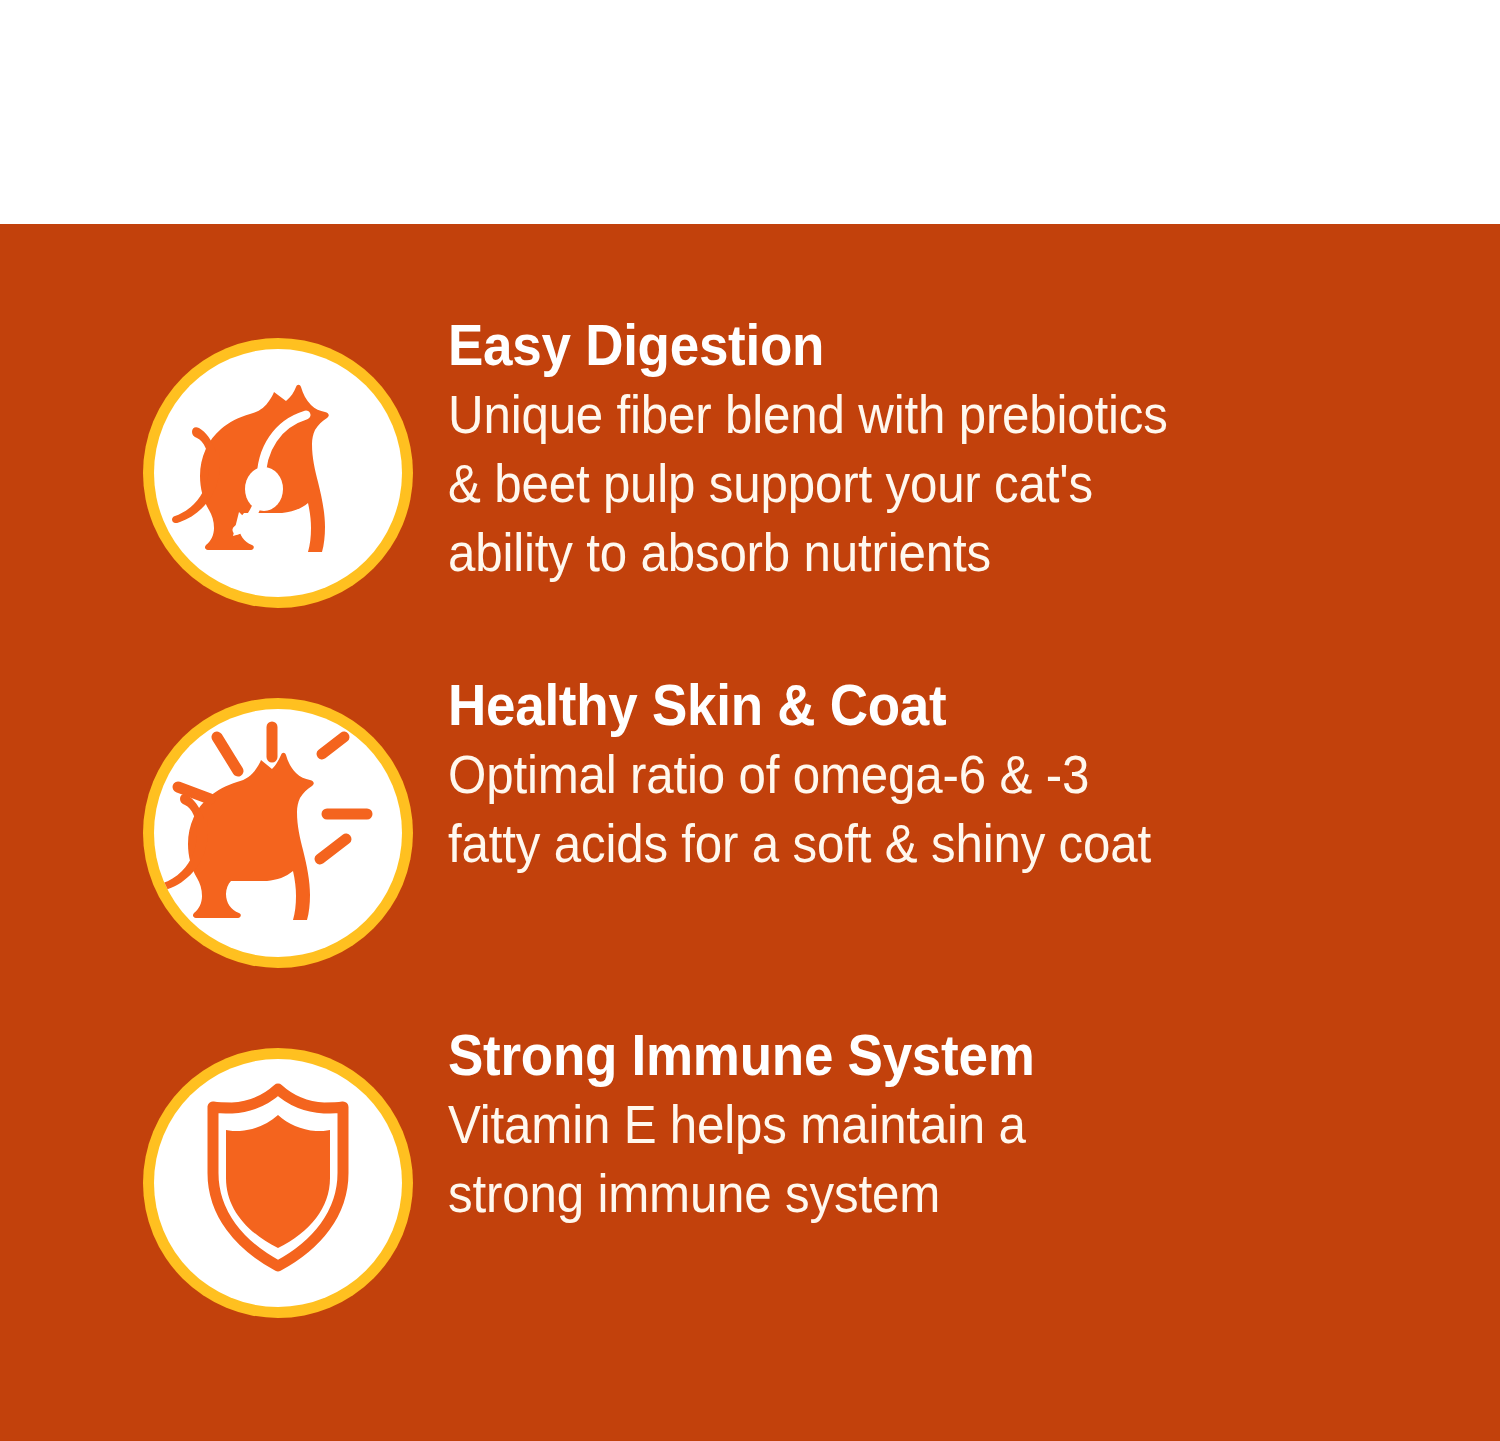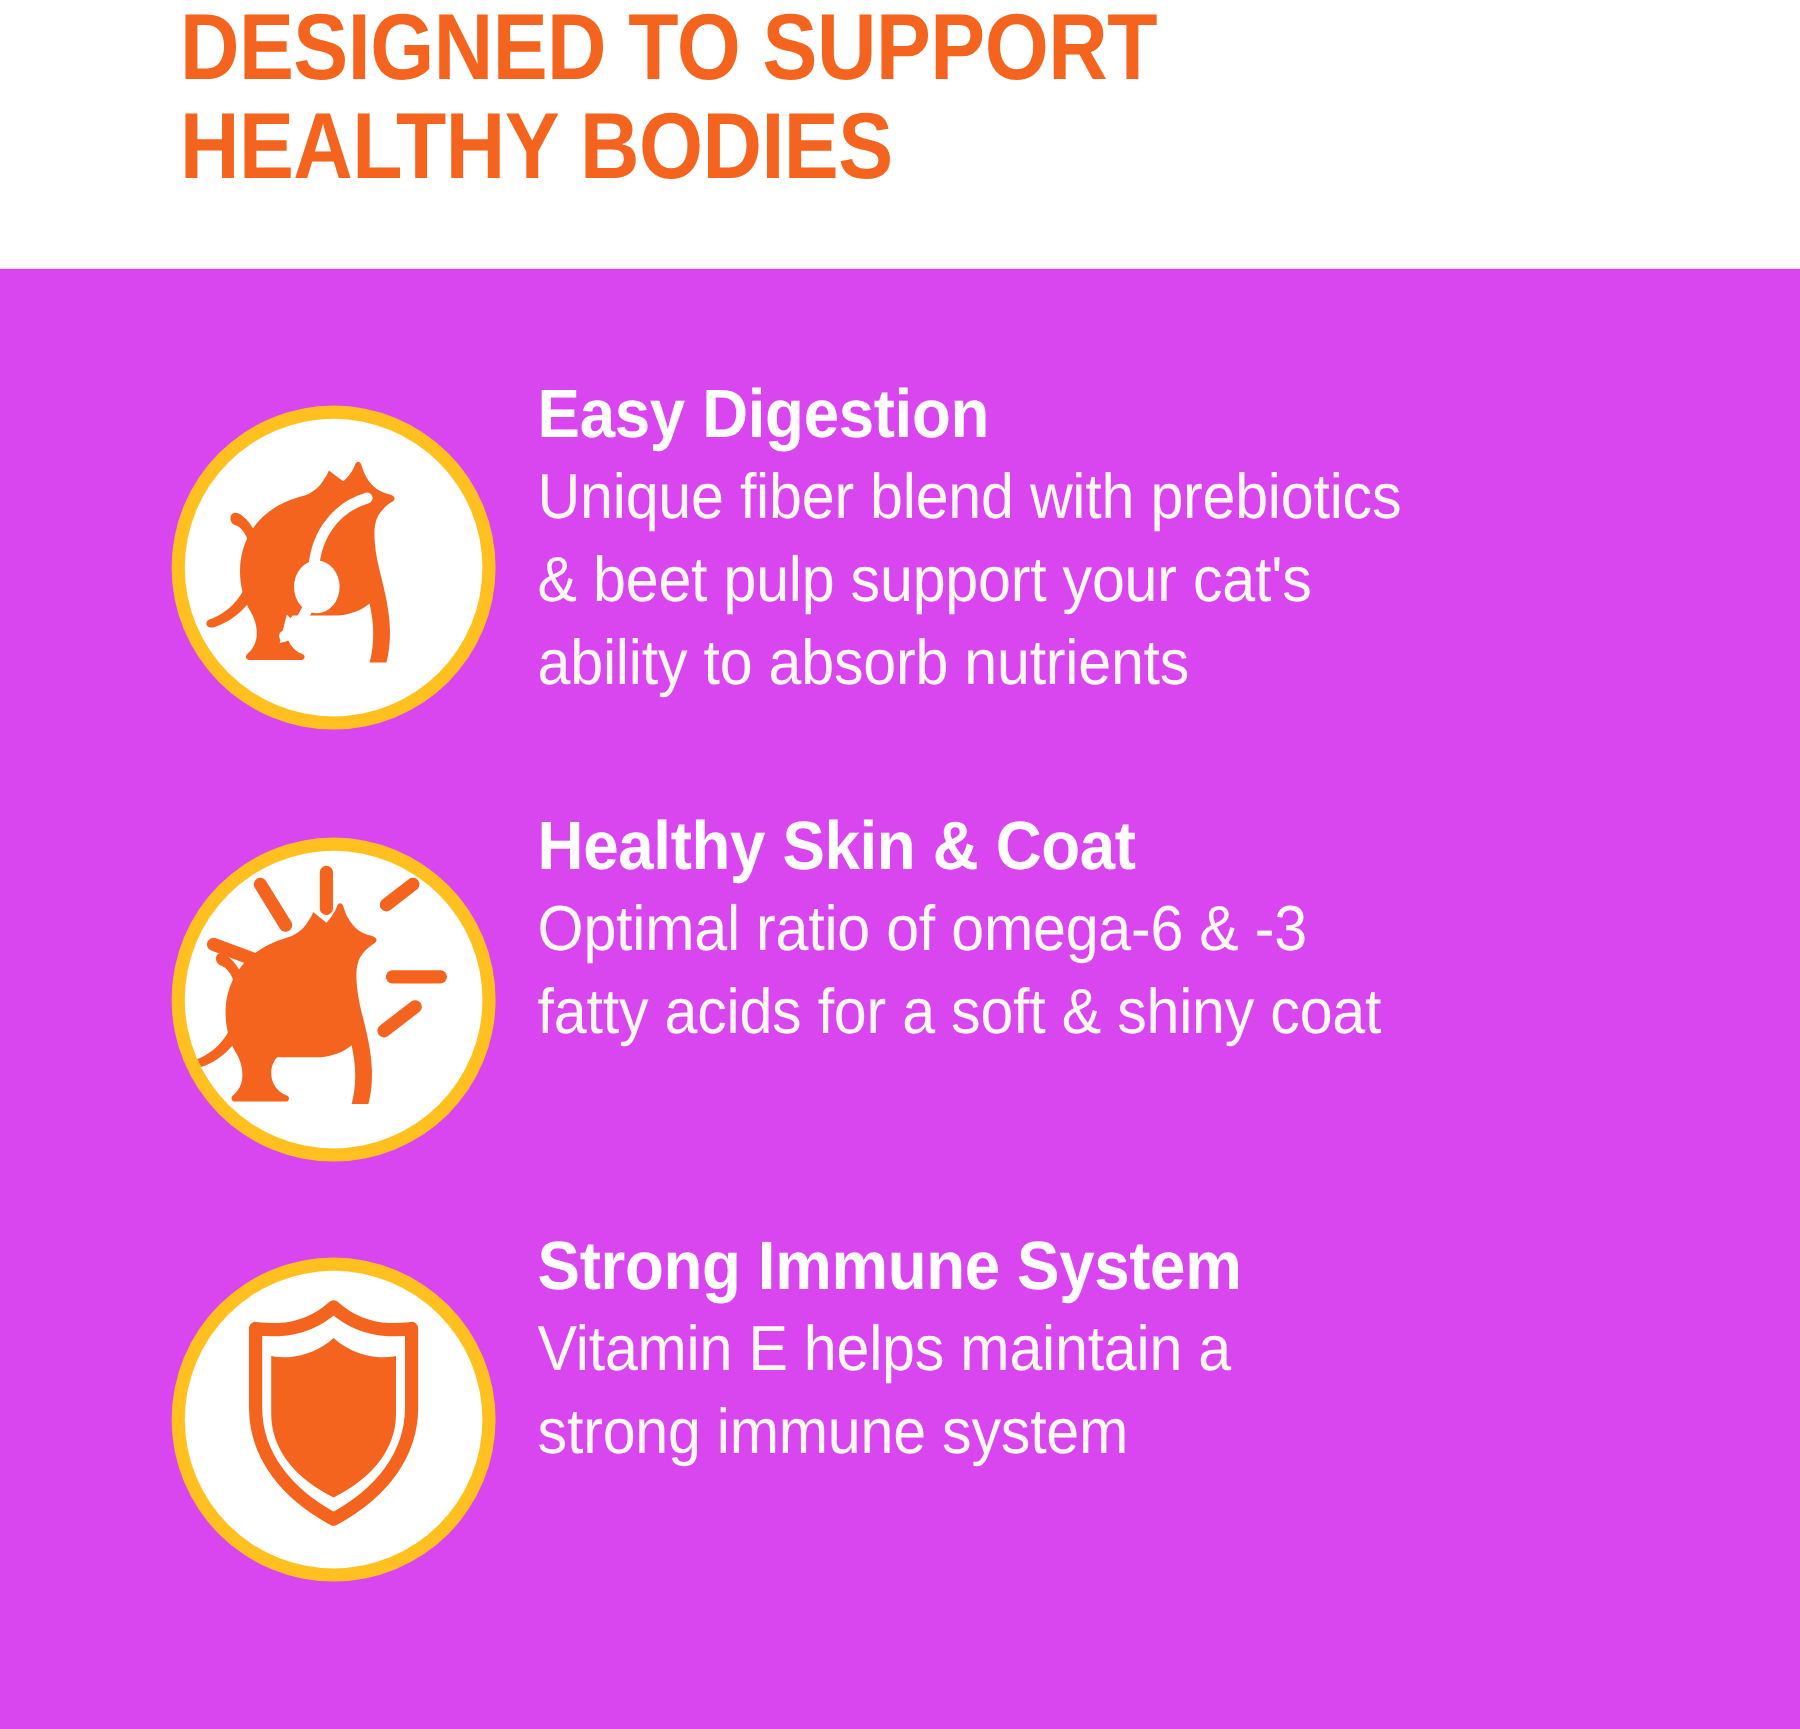--- a/index.html
+++ b/index.html
@@ -48,21 +48,21 @@
     white-space: pre-line;
   }
 
   
   #panel {
     position: absolute;
     left: 0;
     top: 224px;
     width: 1500px;
     height: 1217px;
-    background: #d946ef;
+    background: #c2410c;
   }
 
   
   .feature {
     position: absolute;
     left: 0;
     width: 1500px;
   }
   #feature-0 { top: 90px; }
   #feature-1 { top: 450px; }
@@ -127,24 +127,20 @@
     transform-origin: left top;
     white-space: pre-line;
     margin-top: 4px;
   }
 </style>
 </head>
 <body>
 
 <div id="page">
 
-  <div id="header-band">
-    <div id="headline">DESIGNED TO SUPPORT
-HEALTHY BODIES</div>
-  </div>
 
   <div id="panel">
 
     <div class="feature" id="feature-0">
 
       <div class="icon-badge">
         <div class="inner">
           <svg viewBox="0 0 248 248" xmlns="http://www.w3.org/2000/svg">
 
             <path d="M132 52

